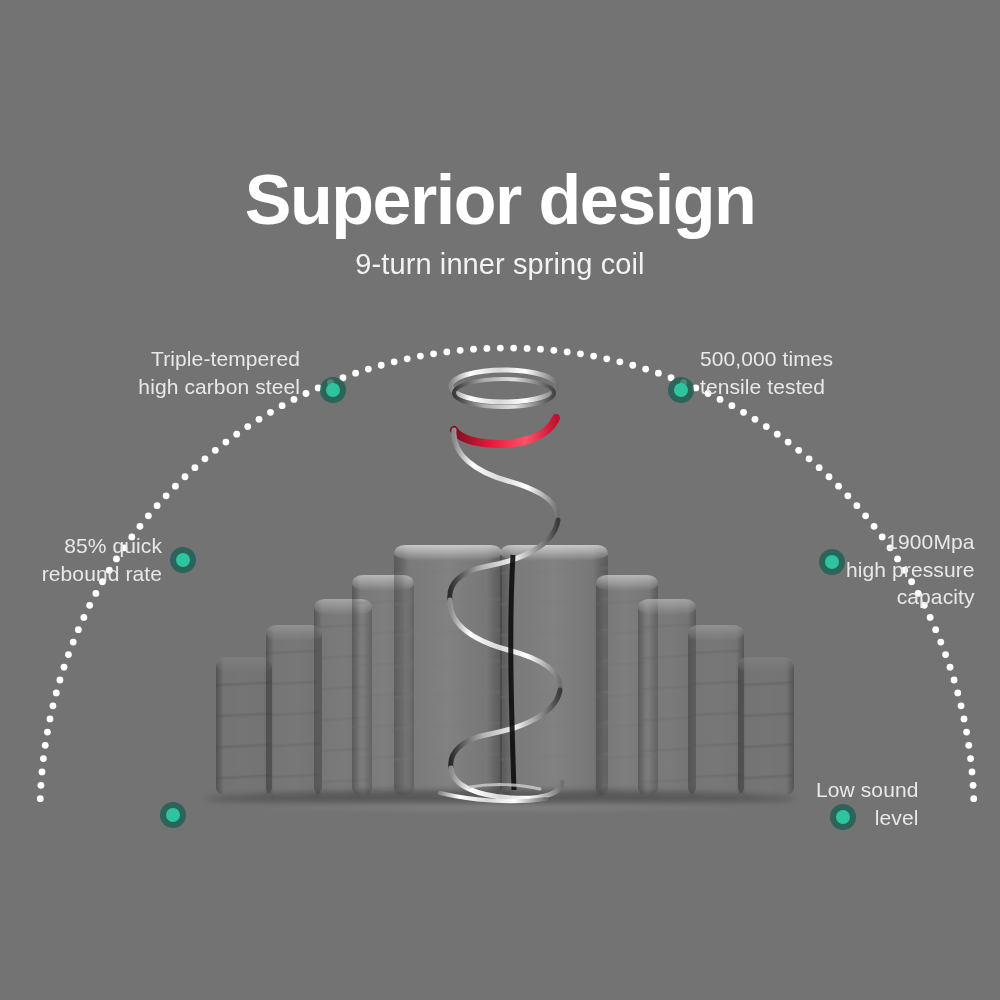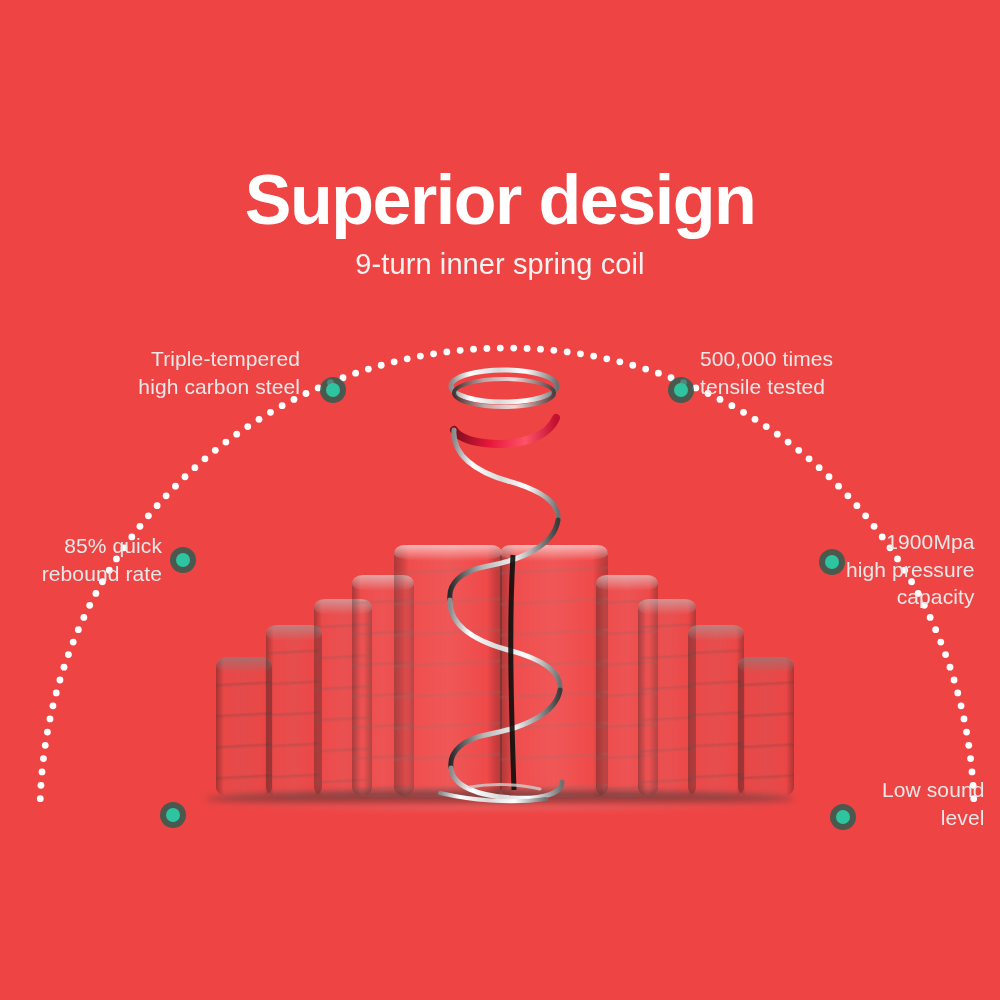--- a/index.html
+++ b/index.html
@@ -5,21 +5,21 @@
   * { margin:0; padding:0; box-sizing:border-box; }
   html, body {
     width:1000px; height:1000px;
     background:#000;
     font-family:"Liberation Sans", sans-serif;
     overflow:hidden;
   }
   #stage {
     position:relative;
     width:1000px; height:1000px;
-    background:#ef4444;
+    background:#737373;
   }
 
   
   #heading {
     position:absolute; left:0; top:165px; width:1000px;
     text-align:center;
   }
   #title {
     color:#ffffff;
     font-size:70px;
@@ -48,21 +48,21 @@
   }
   .label.r { text-align:right; }
   .label.l { text-align:left; }
   .label.c { text-align:right; }
 
   #label-steel    { right:700px; top:345px; }
   #label-tensile  { left:700px;  top:345px; }
   #label-rebound  { right:838px; top:532px; }
   #label-pressure { left:846px;  top:528px; }
   #label-multi    { right:838px; top:778px; }
-  #label-sound    { left:882px;  top:776px; }
+  #label-sound    { left:816px;  top:776px; }
 
   
   #overlay { position:absolute; left:0; top:0; width:1000px; height:1000px; }
 
   
   #photo {
     position:absolute;
     left:0; top:0; width:1000px; height:1000px;
     pointer-events:none;
   }

